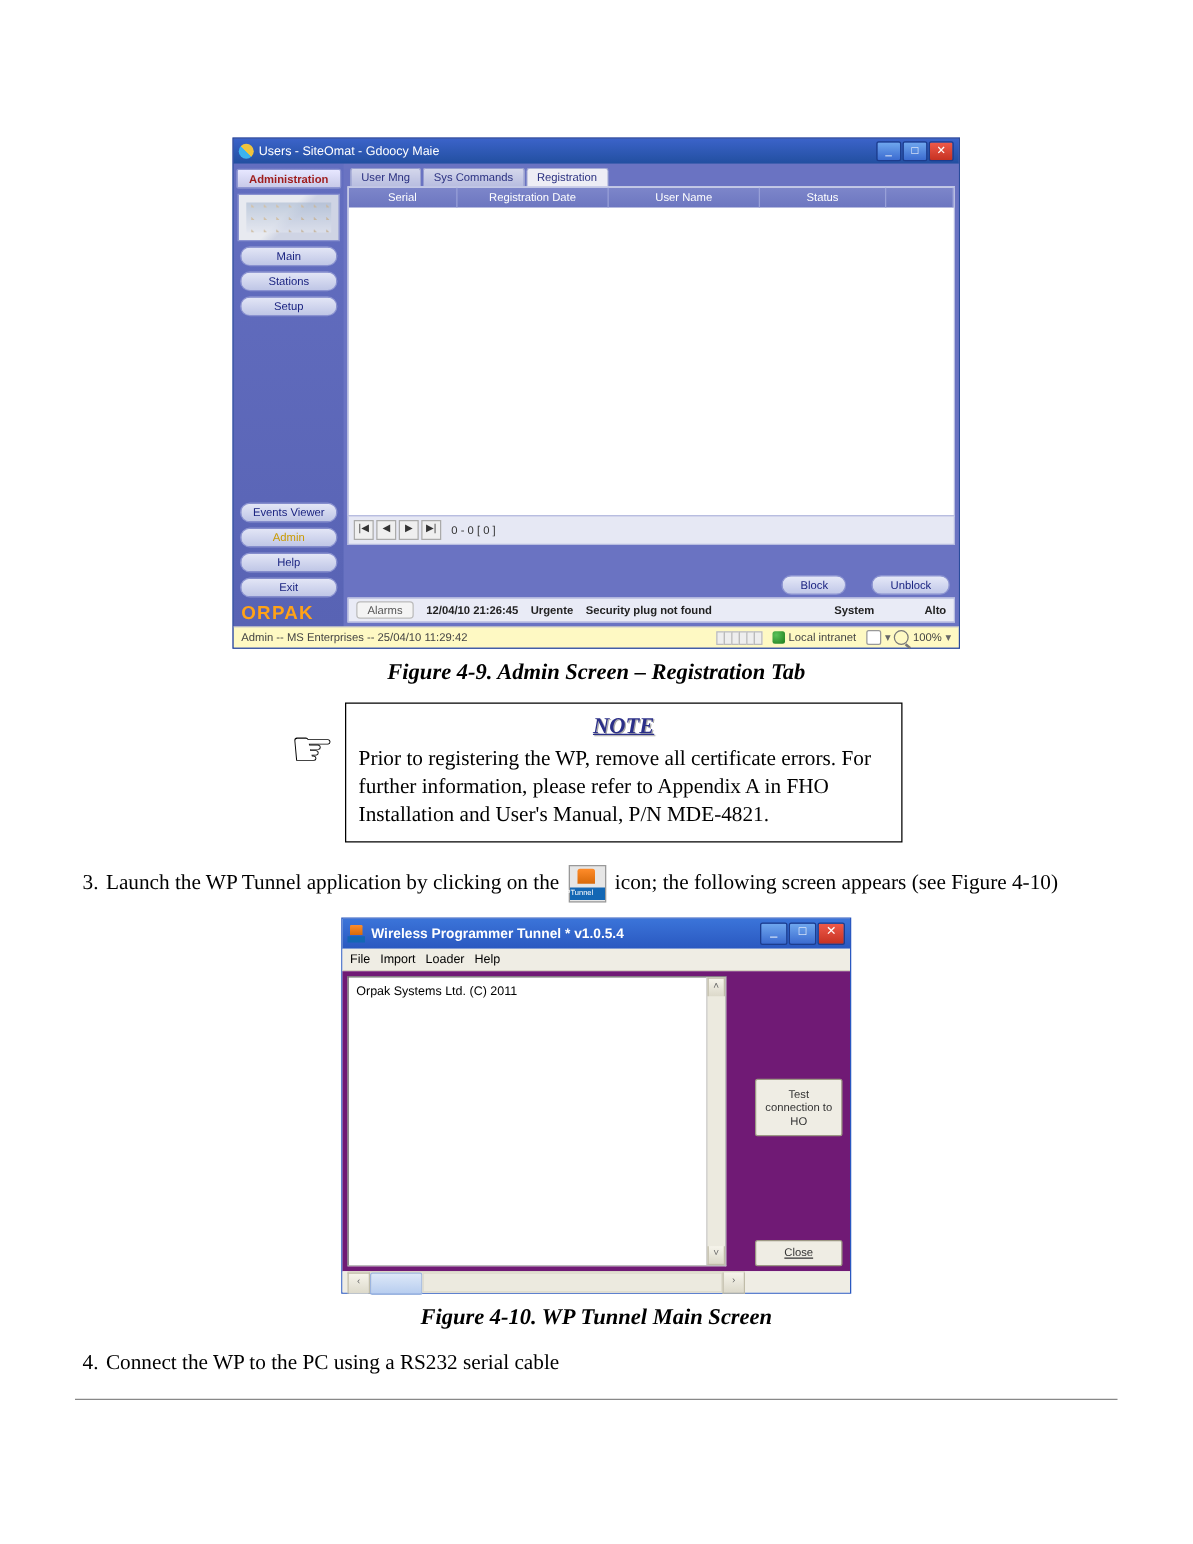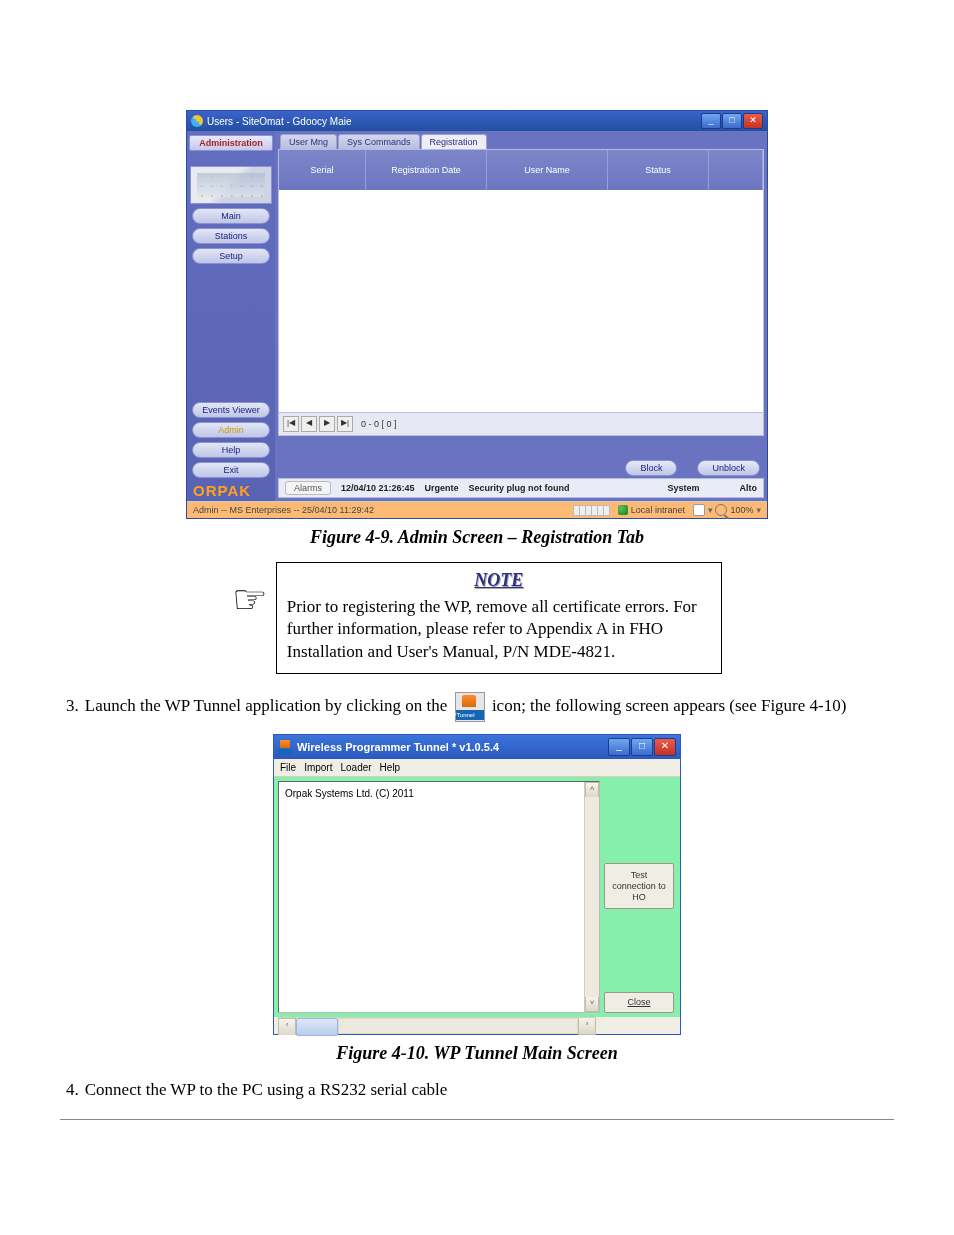--- a/index.html
+++ b/index.html
@@ -61,21 +61,21 @@
   }
   .side-head {
     background: linear-gradient(#e7e7ff,#c7c9e8);
     border: 1px solid #8a92d0;
     border-radius: 2px;
     color: #9f1c1c;
     font-weight: bold;
     font-size: 9px;
     text-align: center;
     padding: 2px 0;
-    margin-bottom: 13px;
+    margin-bottom: 2px;
   }
   .side-img {
     height: 36px;
     margin: 2px 1px;
     border: 1px solid #8a92d0;
     background: linear-gradient(135deg,#e8eaf0 45%,#cfd4e4 55%);
     position: relative;
   }
   .side-img::after {
     content:"";
@@ -141,21 +141,21 @@
     overflow: hidden;
   }
   .list-head {
     display: flex;
     background: linear-gradient(#7d86ca,#6c76c0);
     color: #fff;
     font-size: 9px;
   }
   .list-head > div {
     border-right: 1px solid #98a0d8;
-    padding: 15px 6px;
+    padding: 3px 6px;
     text-align: center;
   }
   .col-serial { width: 74px; }
   .col-date { width: 108px; }
   .col-user { width: 108px; }
   .col-status { width: 88px; }
   .col-rest { flex:1; }
   .pager-row {
     display: flex;
     align-items: center;
@@ -208,21 +208,21 @@
     border: 1px solid #bbb;
     border-radius: 3px;
     padding: 1px 8px;
     background: #f4f4f4;
     color: #555;
   }
   .alarm-row .bold { font-weight: bold; }
   .statusbar {
     display: flex;
     align-items: center;
-    background: #fdba74;
+    background: #fef9c3;
     font-size: 9px;
     color: #444;
     padding: 1px 6px;
     border-top: 1px solid #ccc;
     height: 14px;
   }
   .statusbar .sep { flex:1; }
   .zone-icon {
     width: 10px; height: 10px;
     background: radial-gradient(circle at 30% 30%, #5bc25b, #1c7c1c);
@@ -375,22 +375,23 @@
   .menubar2 {
     display: flex;
     gap: 8px;
     background: #efede4;
     padding: 3px 6px;
     font-size: 10px;
     border-bottom: 1px solid #d4d0c0;
   }
   .ss2-body {
     display: flex;
-    background: #86efac;
+    background: #701a75;
     height: 240px;
+    gap: 19px;
   }
   .msg-pane {
     flex: 1;
     margin: 4px;
     border: 1px inset #bbb;
     background: #fff;
     padding: 6px;
     font-size: 10px;
     position: relative;
   }

